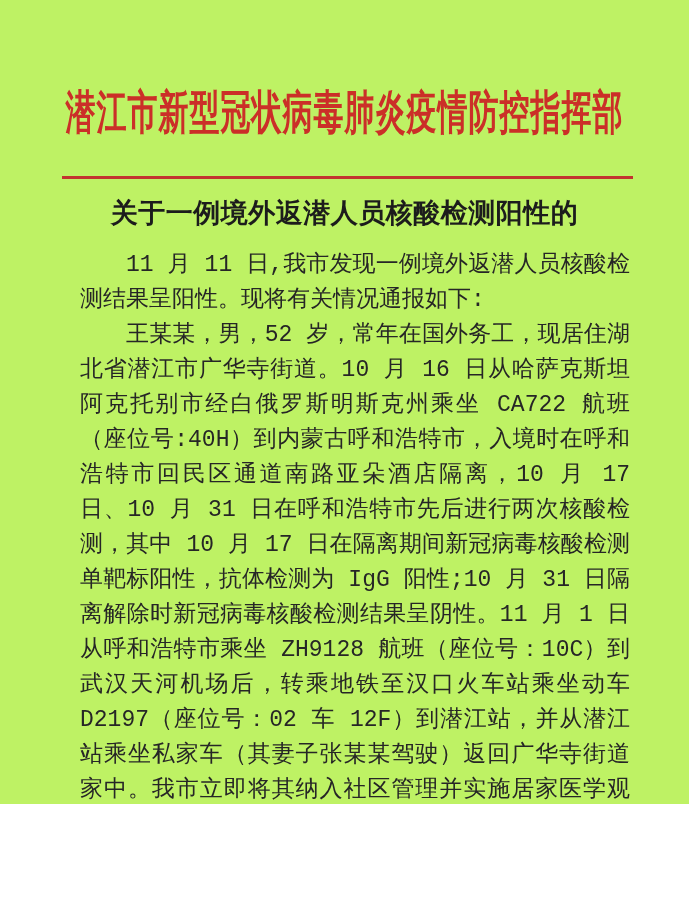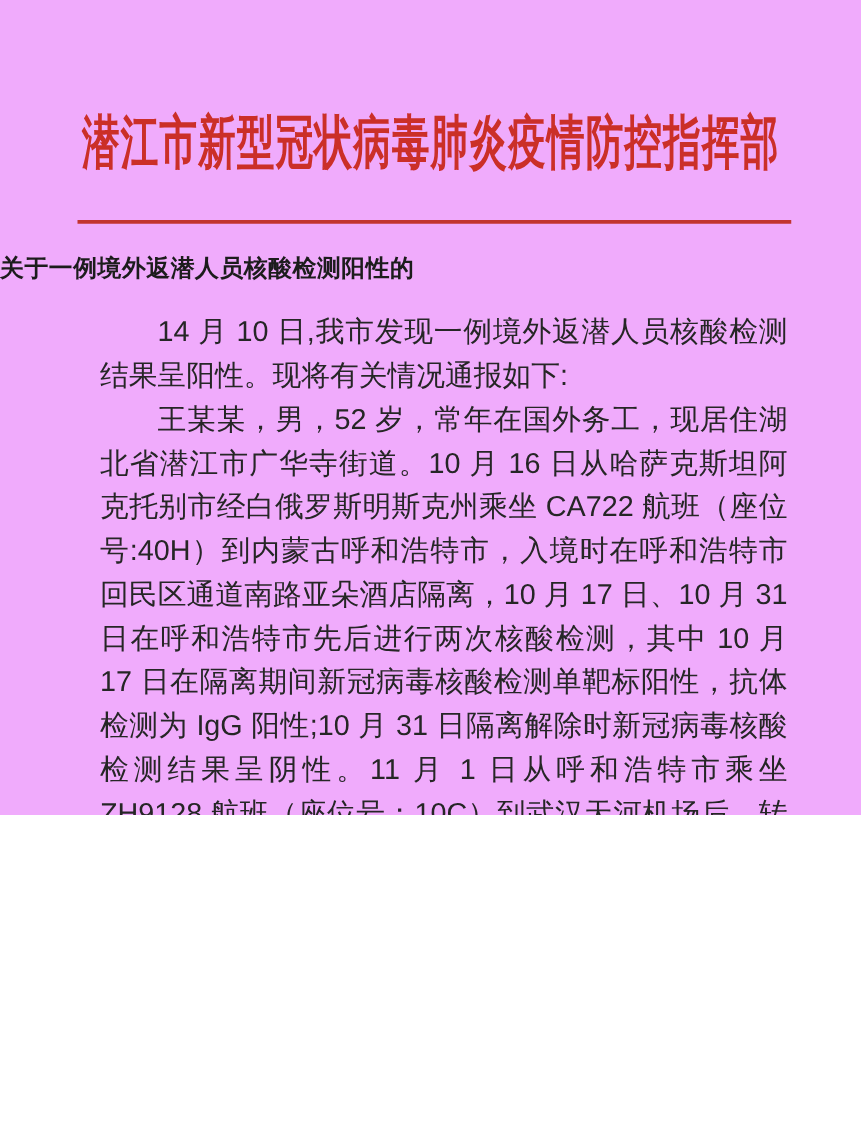--- a/index.html
+++ b/index.html
@@ -3,25 +3,25 @@
 <meta charset="utf-8">
 <style>
   html, body {
     margin: 0;
     padding: 0;
     background: #ffffff;
   }
   .page {
     position: relative;
     width: 689px;
-    height: 652px;
+    height: 804px;
     margin: 0 auto;
-    background: #f0abfc;
+    background: #bef264;
     overflow: hidden;
-    font-family: Liberation Sans, sans-serif;
+    font-family: Liberation Mono, monospace;
   }
   
   .letterhead {
     margin-top: 86px;
     text-align: center;
     font-size: 30px;
     line-height: 38px;
     font-weight: bold;
     color: #cb2f28;
     letter-spacing: 1px;
@@ -29,22 +29,22 @@
     transform-origin: center top;
     white-space: nowrap;
   }
   .red-rule {
     margin: 52px 56px 0 62px;
     height: 3px;
     background: #c2342f;
   }
   .doc-title {
     margin: 19px 0 0 0;
-    text-align: left;
-    font-size: 19px;
+    text-align: center;
+    font-size: 27px;
     line-height: 35px;
     font-weight: bold;
     color: #1c1c1c;
     letter-spacing: 0.5px;
   }
   .doc-body {
     margin-top: 15px;
     padding: 0 59px 0 80px;
     font-size: 23px;
     line-height: 35px;
@@ -63,18 +63,18 @@
 
   <div class="letterhead">潜江市新型冠状病毒肺炎疫情防控指挥部</div>
 
   <div class="red-rule"></div>
 
   <h1 class="doc-title">
     <span>关于一例境外返潜人员核酸检测阳性的</span><br>
   </h1>
 
   <div class="doc-body">
-    <p>14 月 10 日,我市发现一例境外返潜人员核酸检测结果呈阳性。现将有关情况通报如下:</p>
+    <p>11 月 11 日,我市发现一例境外返潜人员核酸检测结果呈阳性。现将有关情况通报如下:</p>
     <p>王某某，男，52 岁，常年在国外务工，现居住湖北省潜江市广华寺街道。10 月 16 日从哈萨克斯坦阿克托别市经白俄罗斯明斯克州乘坐 CA722 航班（座位号:40H）到内蒙古呼和浩特市，入境时在呼和浩特市回民区通道南路亚朵酒店隔离，10 月 17 日、10 月 31 日在呼和浩特市先后进行两次核酸检测，其中 10 月 17 日在隔离期间新冠病毒核酸检测单靶标阳性，抗体检测为 IgG 阳性;10 月 31 日隔离解除时新冠病毒核酸检测结果呈阴性。11 月 1 日从呼和浩特市乘坐 ZH9128 航班（座位号：10C）到武汉天河机场后，转乘地铁至汉口火车站乘坐动车 D2197（座位号：02 车 12F）到潜江站，并从潜江站乘坐私家车（其妻子张某某驾驶）返回广华寺街道家中。我市立即将其纳入社区管理并实施居家医学观察。11 月 10 日上午，在对其进行健康随访过程中采集咽拭子送至市疾控中心，晚 20 时 45 分其核酸检测结果呈阳性。</p>
 
   </div>
 
 </div>
 
 </body></html>

